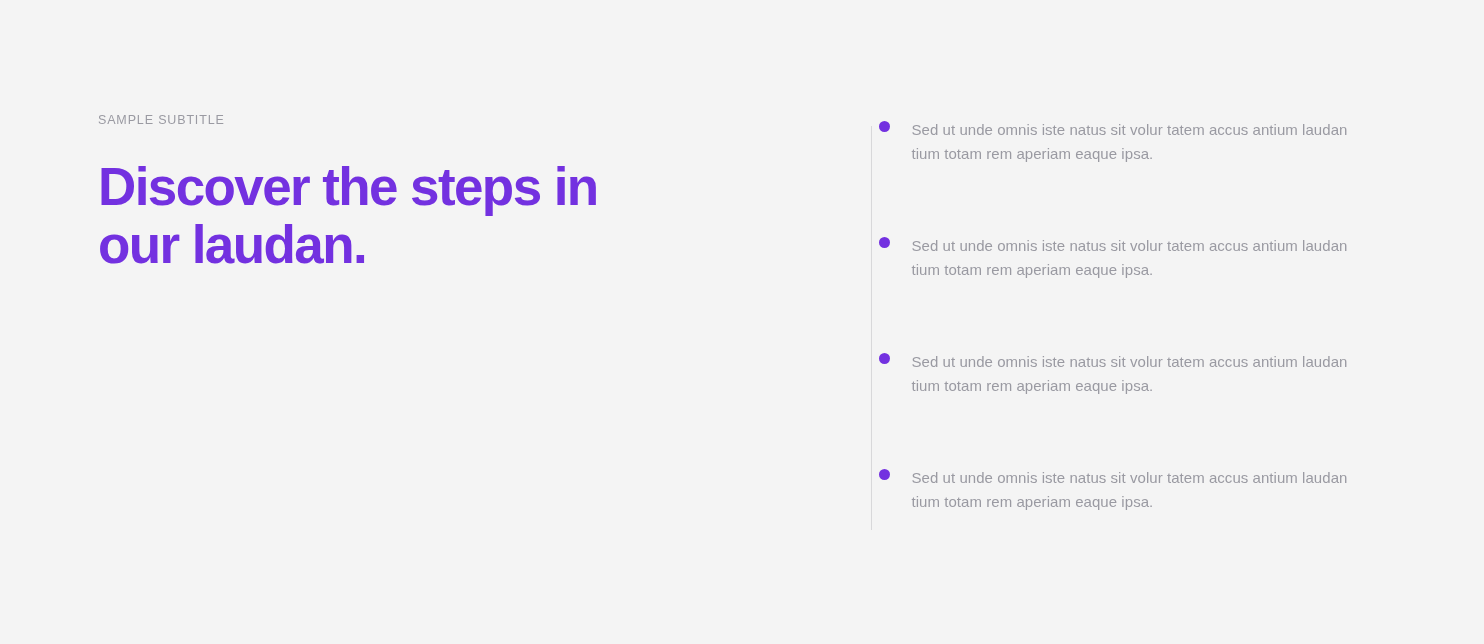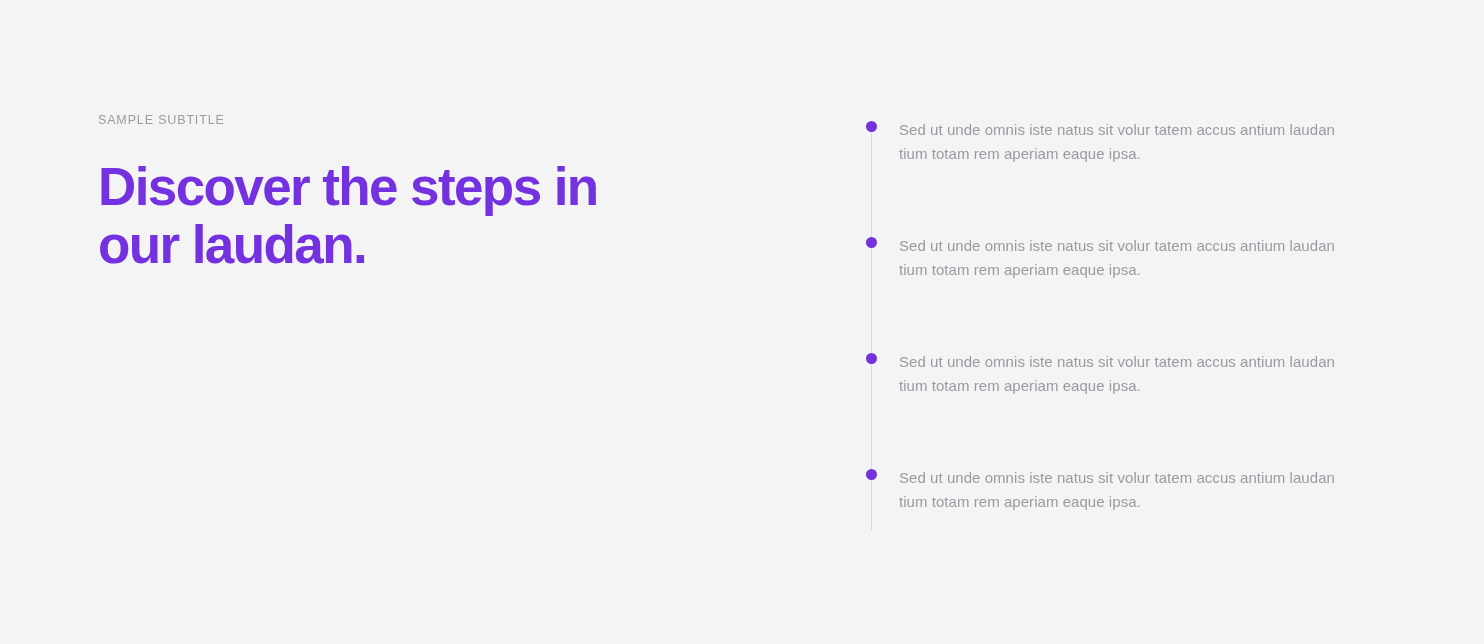--- a/index.html
+++ b/index.html
@@ -65,20 +65,21 @@
     width: 1px;
     height: 404px;
     background: #d8d8da;
   }
 
   .timeline-item {
     position: relative;
     display: flex;
     align-items: flex-start;
     min-height: 116px;
+    justify-content: center;
   }
   .timeline-item:last-child {
     min-height: 0;
   }
 
   .bullet-wrap {
     position: relative;
     flex: 0 0 auto;
     width: 11px;
     padding-top: 3px;

